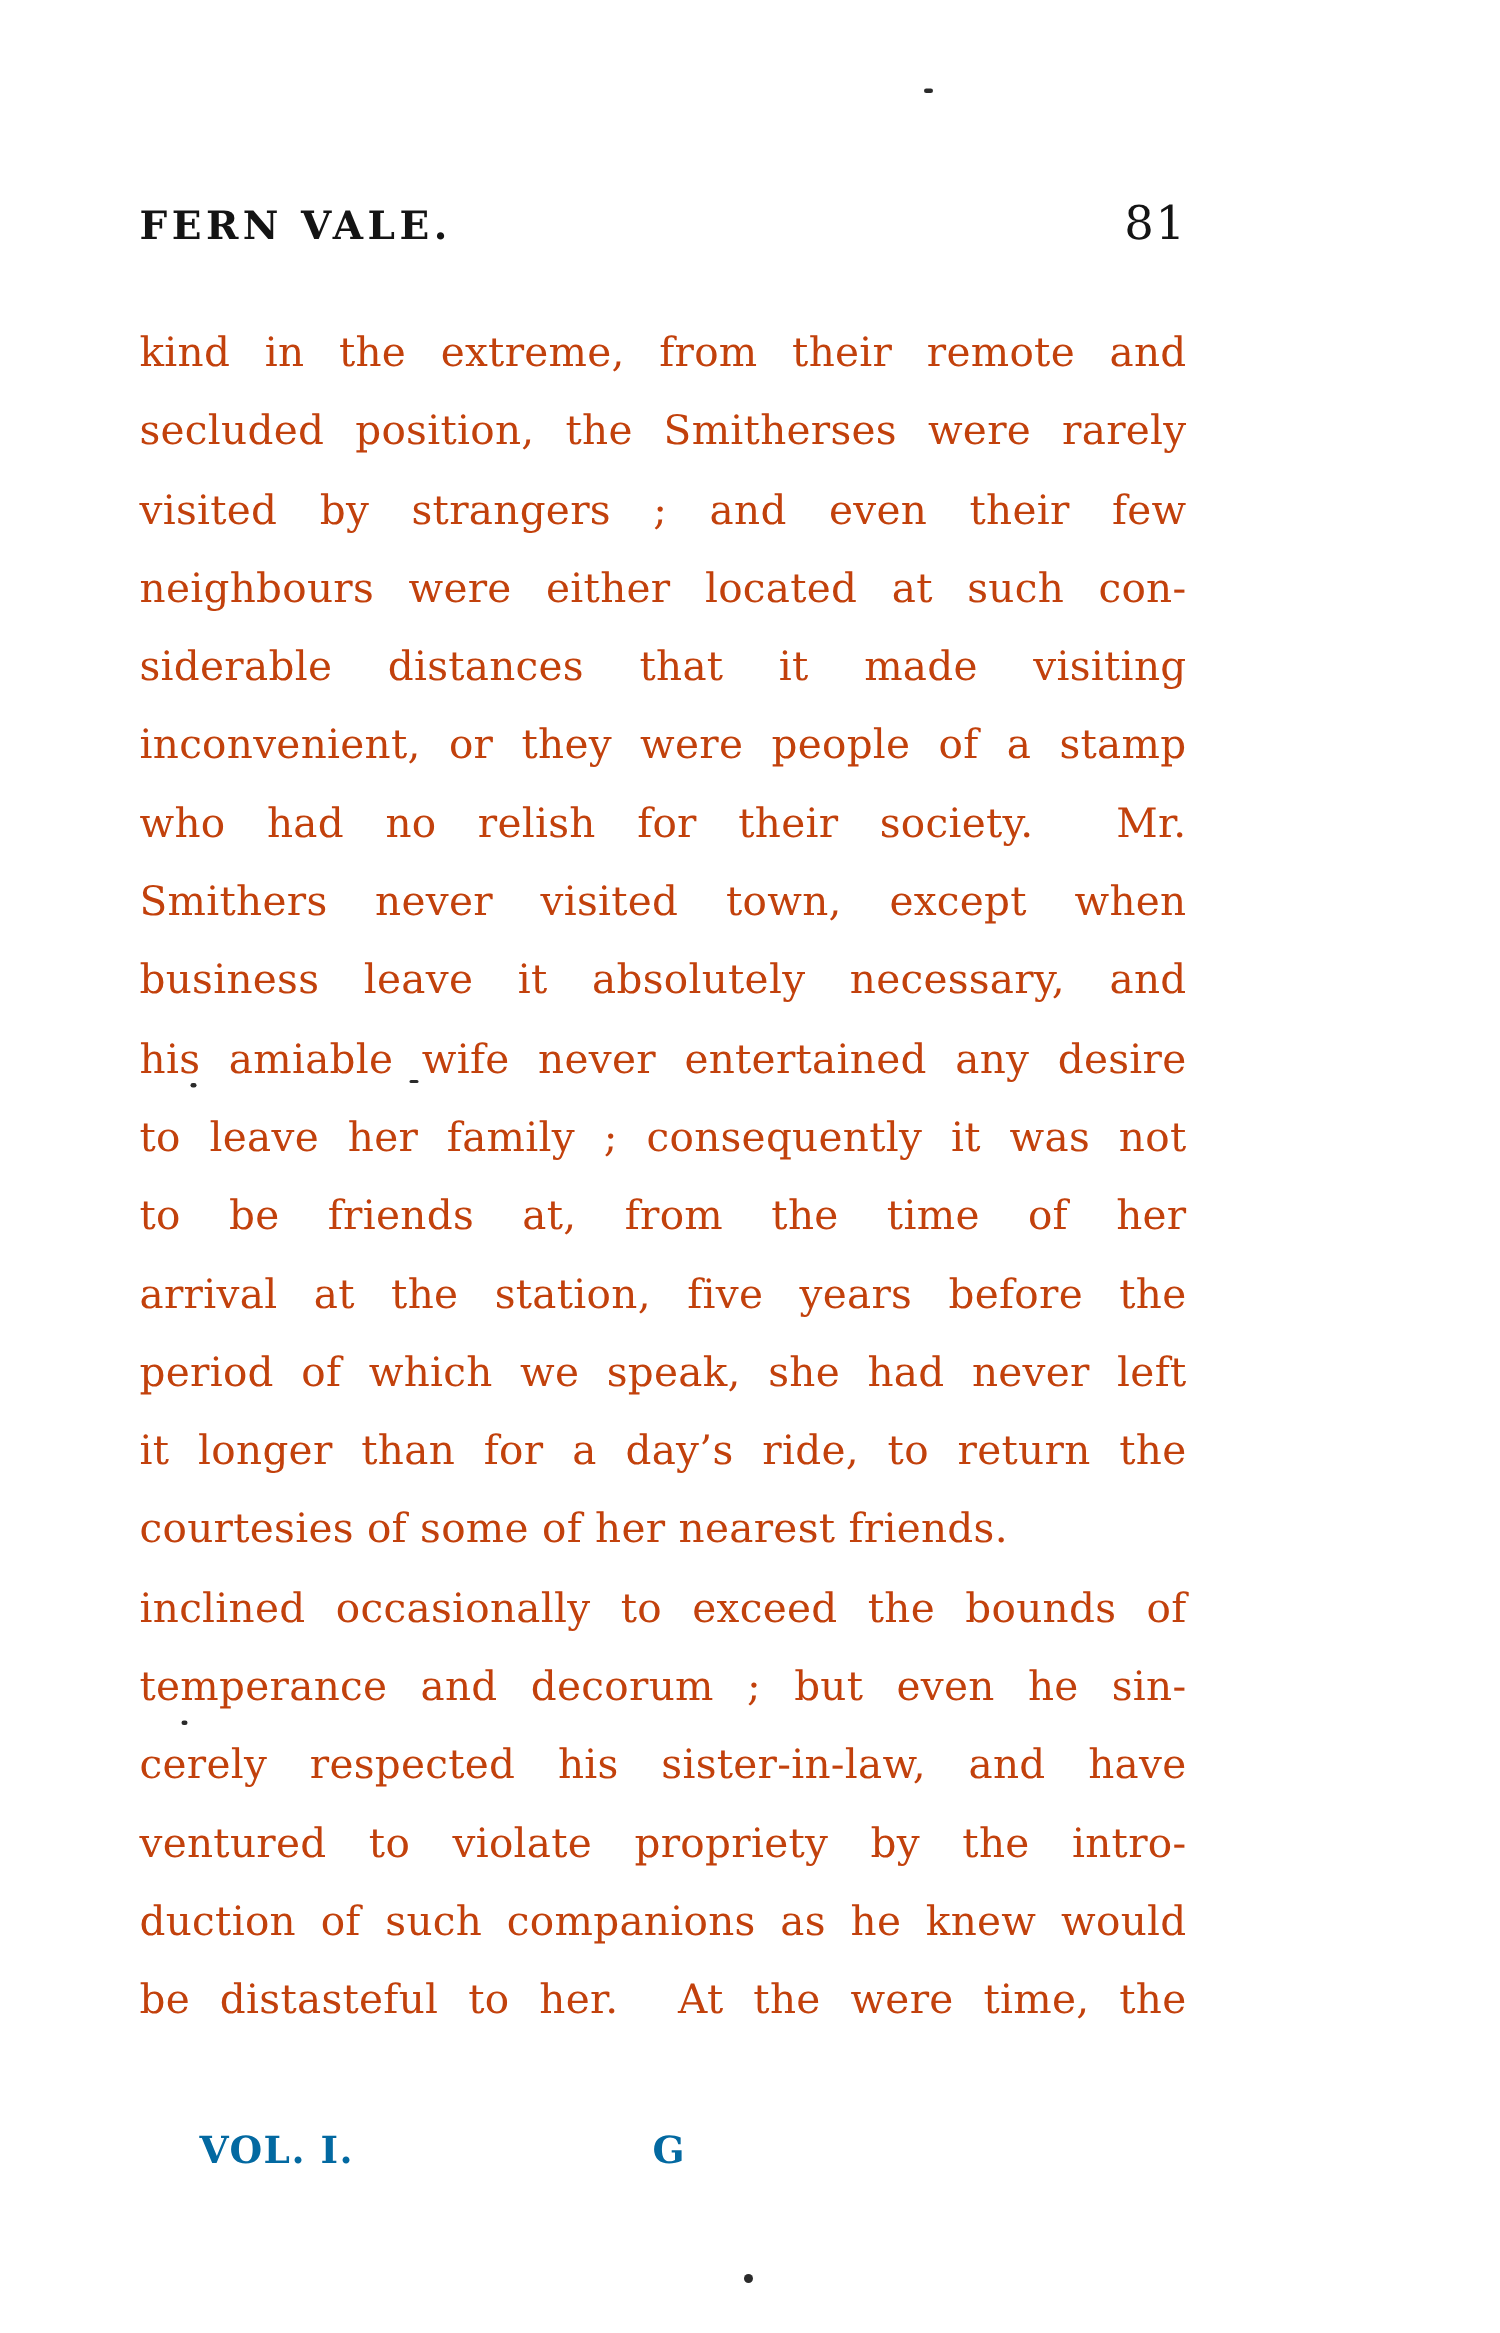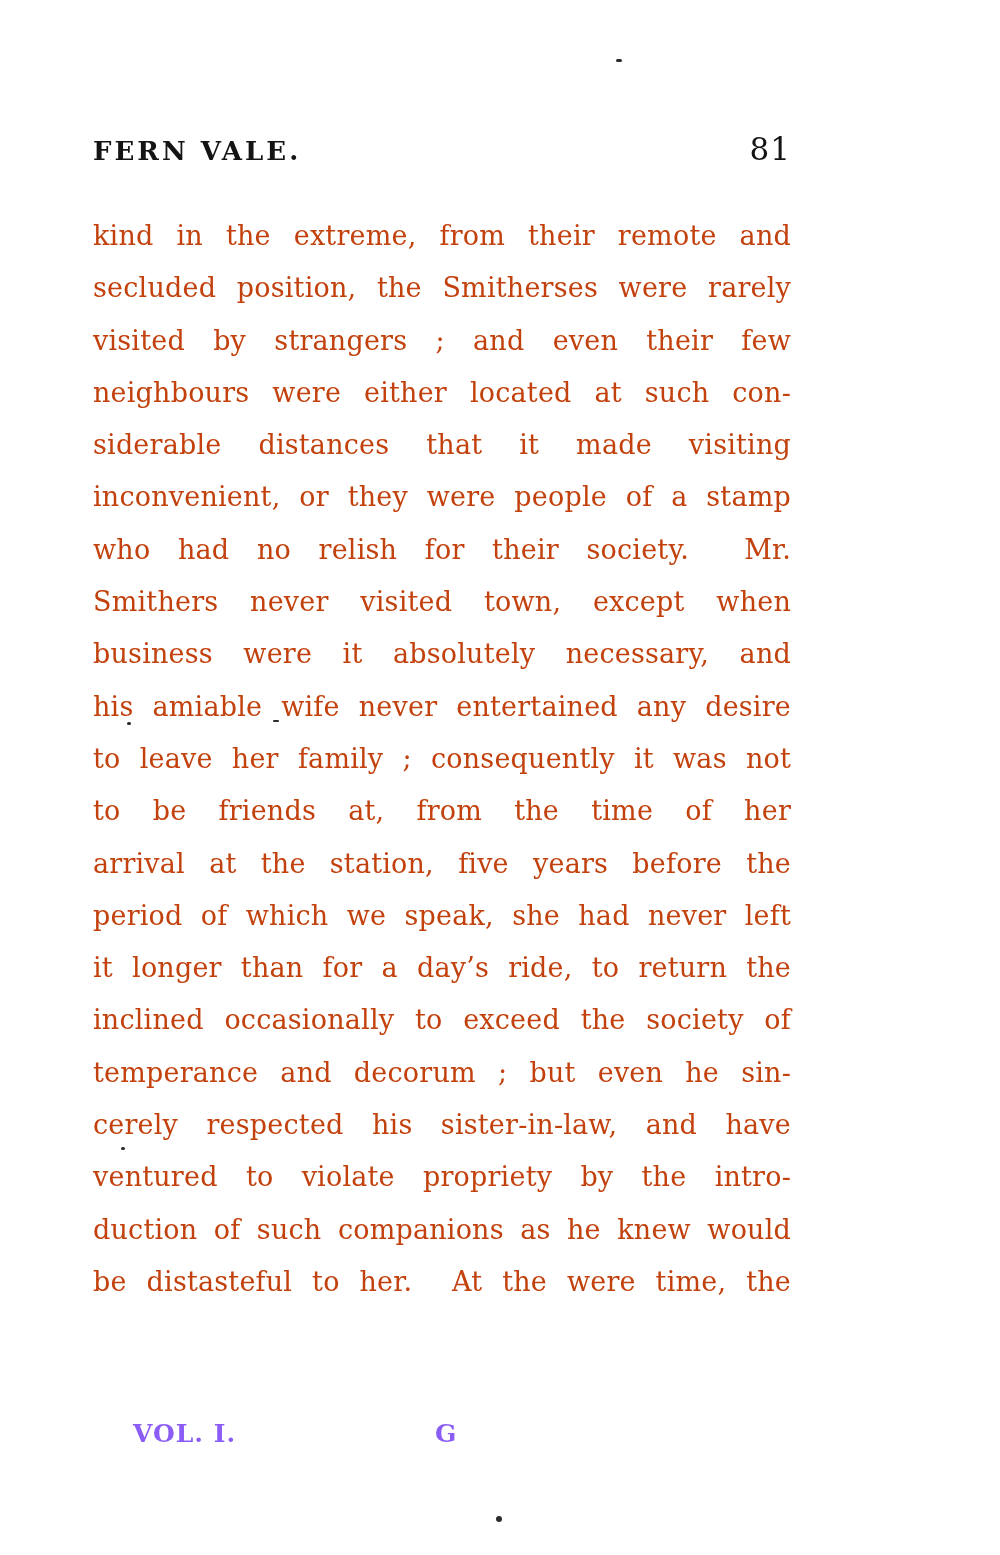--- a/index.html
+++ b/index.html
@@ -66,21 +66,21 @@
   .page-footer {
     position: absolute;
     top: 1419px;
     left: 93px;
     width: 698px;
     height: 32px;
     font-size: 25px;
     font-weight: bold;
     letter-spacing: 1px;
     line-height: 30px;
-    color: #8b5cf6;
+    color: #0369a1;
   }
   .volume-label {
     position: absolute;
     left: 40px;
     top: 0;
   }
   .signature-mark {
     position: absolute;
     left: 342px;
     top: 0;
@@ -111,28 +111,29 @@
 
   <div class="body-text">
     <div class="line">kind in the extreme, from their remote and</div>
     <div class="line">secluded position, the Smitherses were rarely</div>
     <div class="line">visited by strangers ; and even their few</div>
     <div class="line">neighbours were either located at such con-</div>
     <div class="line">siderable distances that it made visiting</div>
     <div class="line">inconvenient, or they were people of a stamp</div>
     <div class="line">who had no relish for their society.  Mr.</div>
     <div class="line">Smithers never visited town, except when</div>
-    <div class="line">business were it absolutely necessary, and</div>
+    <div class="line">business leave it absolutely necessary, and</div>
     <div class="line">his amiable wife never entertained any desire</div>
     <div class="line">to leave her family ; consequently it was not</div>
     <div class="line">to be friends at, from the time of her</div>
     <div class="line">arrival at the station, five years before the</div>
     <div class="line">period of which we speak, she had never left</div>
     <div class="line">it longer than for a day’s ride, to return the</div>
-    <div class="line">inclined occasionally to exceed the society of</div>
+    <div class="line flush">courtesies of some of her nearest friends.</div>
+    <div class="line">inclined occasionally to exceed the bounds of</div>
     <div class="line">temperance and decorum ; but even he sin-</div>
     <div class="line">cerely respected his sister-in-law, and have</div>
     <div class="line">ventured to violate propriety by the intro-</div>
     <div class="line">duction of such companions as he knew would</div>
     <div class="line">be distasteful to her.  At the were time, the</div>
   </div>
 
   <div class="page-footer">
     <span class="volume-label">VOL. I.</span>
     <span class="signature-mark">G</span>

